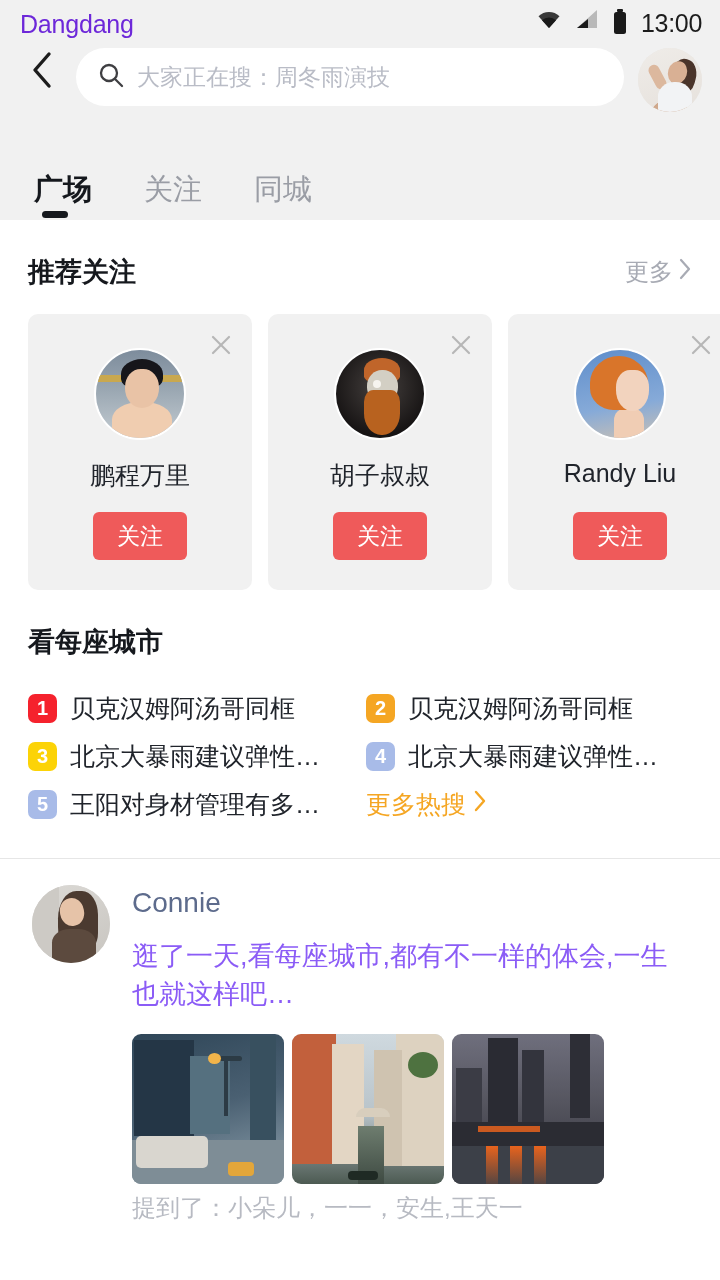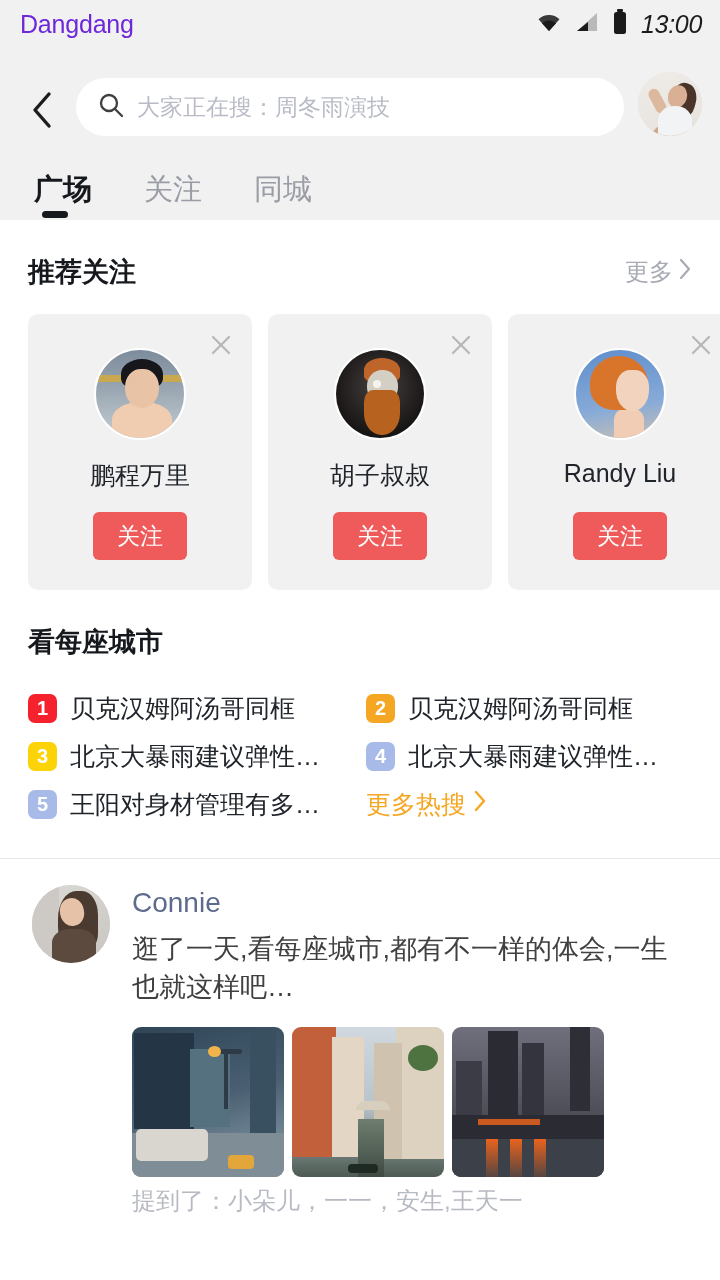--- a/index.html
+++ b/index.html
@@ -11,27 +11,27 @@
     -webkit-font-smoothing:antialiased;
   }
 
   
   .statusbar {
     height:48px; background:#f1f1f1;
     display:flex; align-items:center; justify-content:space-between;
     padding:0 18px 0 20px;
   }
   .sb-title { font-size:25px; color:#6d28d9; letter-spacing:-0.2px; }
-  .sb-right { display:flex; align-items:center; gap:13px;font-style:italic; }
+  .sb-right { display:flex; gap:13px; }
   .sb-time { font-size:25px; color:#1c1c1c; letter-spacing:-0.3px; }
 
   
   .searchbar {
     height:88px; background:#f1f1f1;
-    display:flex; align-items:flex-end; padding:0 18px 0 22px; gap:14px;
+    display:flex; align-items:flex-start; padding:0 18px 0 22px; gap:14px;
   }
   .back-btn { width:40px; height:48px; display:flex; align-items:center; justify-content:center; flex:0 0 auto; }
   .search-field {
     flex:1 1 auto; height:58px; background:#ffffff; border-radius:29px;
     display:flex; align-items:center; padding:0 22px; gap:13px;
   }
   .search-ph { font-size:23px; color:#b9bcc6; white-space:nowrap; overflow:hidden; }
   .top-avatar {
     width:64px; height:64px; border-radius:50%; flex:0 0 auto; overflow:hidden;
     background:#e9e7e4; position:relative;
@@ -133,21 +133,21 @@
   
   .post { display:flex; padding:26px 28px 0 32px; gap:22px; }
   .post-av { width:78px; height:78px; border-radius:50%; flex:0 0 auto; overflow:hidden; position:relative; background:#d8d6d3; }
   .pa-bg { position:absolute; inset:0; background:linear-gradient(150deg,#dcdad6 0%,#c8c5c0 100%); }
   .pa-wall { position:absolute; left:0; top:0; width:34%; height:100%; background:#cdcac5; }
   .pa-hair { position:absolute; width:40px; height:60px; left:26px; top:6px; border-radius:46% 40% 30% 40%; background:#4b3a30; }
   .pa-face { position:absolute; width:24px; height:28px; left:28px; top:13px; border-radius:48%; background:#e6c3a8; transform:rotate(-12deg); }
   .pa-body { position:absolute; width:44px; height:34px; left:20px; bottom:0; border-radius:40% 40% 0 0; background:#5c4a3e; }
   .post-body { flex:1 1 auto; min-width:0; }
   .post-user { font-size:28px; color:#5d6b8c; line-height:1.25; }
-  .post-text { font-size:27px; color:#404040; line-height:1.42; margin-top:10px; }
+  .post-text { font-size:27px; color:#8b5cf6; line-height:1.42; margin-top:17px; }
 
   .thumbs { display:flex; gap:8px; margin-top:20px; }
   .thumb { width:152px; height:150px; border-radius:9px; overflow:hidden; position:relative; }
   
   .t1 { background:linear-gradient(165deg,#2f4658 0%,#4a6072 48%,#8fa2ae 100%); }
   .t1 .b1 { position:absolute; left:2px; top:6px; width:60px; height:96px; background:#243646; }
   .t1 .b2 { position:absolute; left:58px; top:22px; width:40px; height:78px; background:#55707f; }
   .t1 .b3 { position:absolute; right:8px; top:2px; width:26px; height:110px; background:#38505f; }
   .t1 .st { position:absolute; left:0; right:0; bottom:0; height:44px; background:#7e8d96; }
   .t1 .bus { position:absolute; left:4px; bottom:16px; width:72px; height:32px; border-radius:5px; background:#d9d6cf; }

